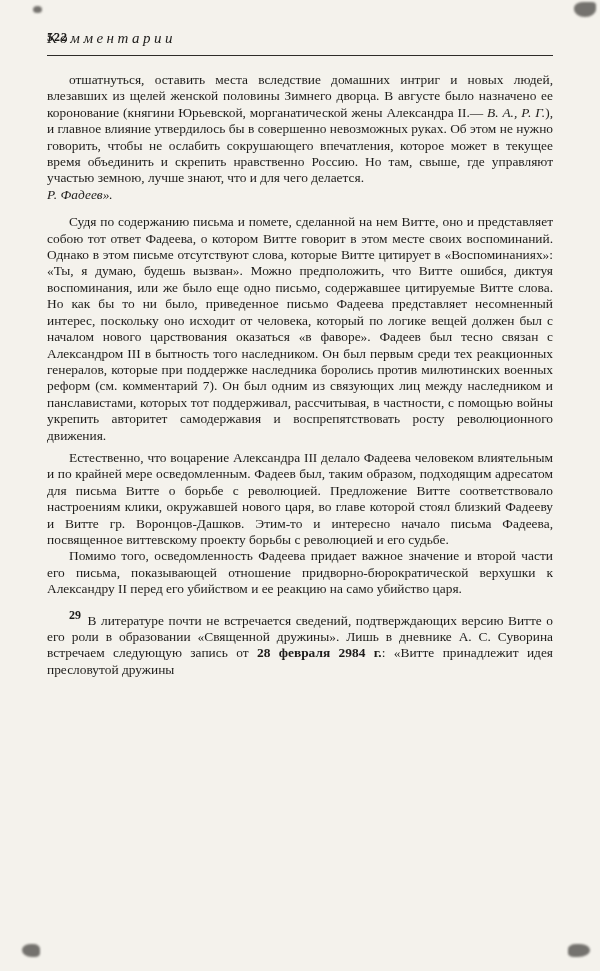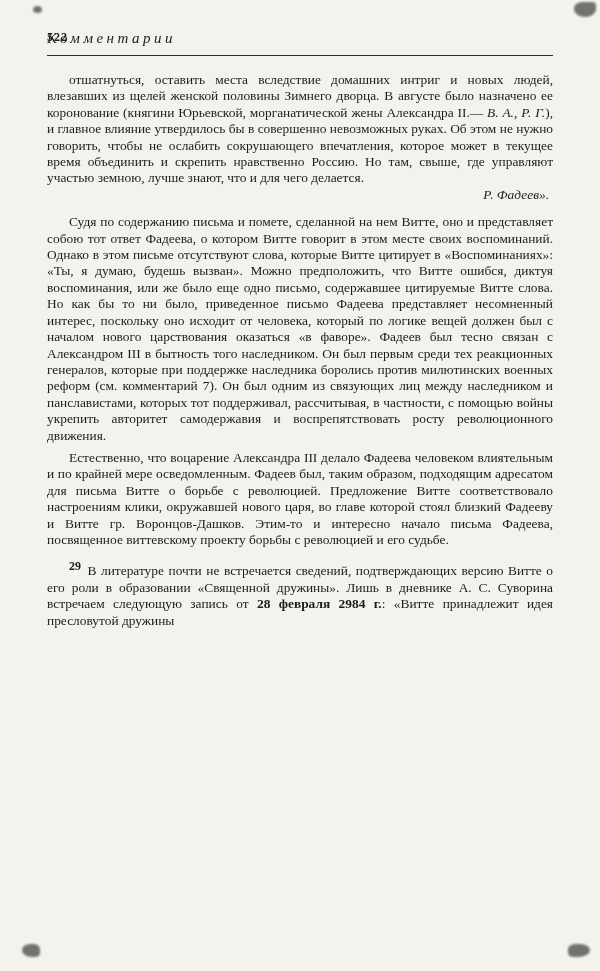--- a/index.html
+++ b/index.html
@@ -60,21 +60,20 @@
     line-height: 16.4px;
     text-align: justify;
   }
   .text-block p {
     margin: 0;
     padding: 0;
   }
   p.indent { text-indent: 22px; }
   p.no-indent { text-indent: 0; }
   p.signature {
-    text-align: right;
     font-style: italic;
     padding-right: 4px;
   }
   .gap-above-sm { margin-top: 6px !important; }
   .gap-above-md { margin-top: 11px !important; }
   .gap-above-lg { margin-top: 15px !important; }
   em { font-style: italic; margin-top: 22px; }
   b.bold-date { font-weight: 700; }
   sup.fn-marker {
     font-weight: 700;
@@ -105,17 +104,18 @@
     <p class="indent"><span>отшатнуться, оставить места вследствие домашних интриг и новых людей, влезавших из щелей женской половины Зимнего дворца. В августе было назначено ее коронование (княгини Юрьевской, морганатической жены Александра II.— </span><em>В. А., Р. Г.</em><span>), и главное влияние утвердилось бы в совершенно невозможных руках. Об этом не нужно говорить, чтобы не ослабить сокрушающего впечатления, которое может в текущее время объединить и скрепить нравственно Россию. Но там, свыше, где управляют участью земною, лучше знают, что и для чего делается.</span></p>
 
 
     <p class="signature">Р. Фадеев».</p>
 
 
     <p class="indent gap-above-md">Судя по содержанию письма и помете, сделанной на нем Витте, оно и представляет собою тот ответ Фадеева, о котором Витте говорит в этом месте своих воспоминаний. Однако в этом письме отсутствуют слова, которые Витте цитирует в «Воспоминаниях»: «Ты, я думаю, будешь вызван». Можно предположить, что Витте ошибся, диктуя воспоминания, или же было еще одно письмо, содержавшее цитируемые Витте слова. Но как бы то ни было, приведенное письмо Фадеева представляет несомненный интерес, поскольку оно исходит от человека, который по логике вещей должен был с началом нового царствования оказаться «в фаворе». Фадеев был тесно связан с Александром III в бытность того наследником. Он был первым среди тех реакционных генералов, которые при поддержке наследника боролись против милютинских военных реформ (см. комментарий 7). Он был одним из связующих лиц между наследником и панславистами, которых тот поддерживал, рассчитывая, в частности, с помощью войны укрепить авторитет самодержавия и воспрепятствовать росту революционного движения.</p>
 
     <p class="indent gap-above-sm">Естественно, что воцарение Александра III делало Фадеева человеком влиятельным и по крайней мере осведомленным. Фадеев был, таким образом, подходящим адресатом для письма Витте о борьбе с революцией. Предложение Витте соответствовало настроениям клики, окружавшей нового царя, во главе которой стоял близкий Фадееву и Витте гр. Воронцов-Дашков. Этим-то и интересно начало письма Фадеева, посвященное виттевскому проекту борьбы с революцией и его судьбе.</p>
 
+    <p class="indent">Помимо того, осведомленность Фадеева придает важное значение и второй части его письма, показывающей отношение придворно-бюрократической верхушки к Александру II перед его убийством и ее реакцию на само убийство царя.</p>
 
     <p class="indent gap-above-lg"><sup class="fn-marker">29</sup><span> В литературе почти не встречается сведений, подтверждающих версию Витте о его роли в образовании «Священной дружины». Лишь в дневнике А. С. Суворина встречаем следующую запись от </span><b class="bold-date">28 февраля 2984 г.</b><span>: «Витте принадлежит идея пресловутой дружины</span></p>
 
   </main>
 </div>
 
 </body></html>

